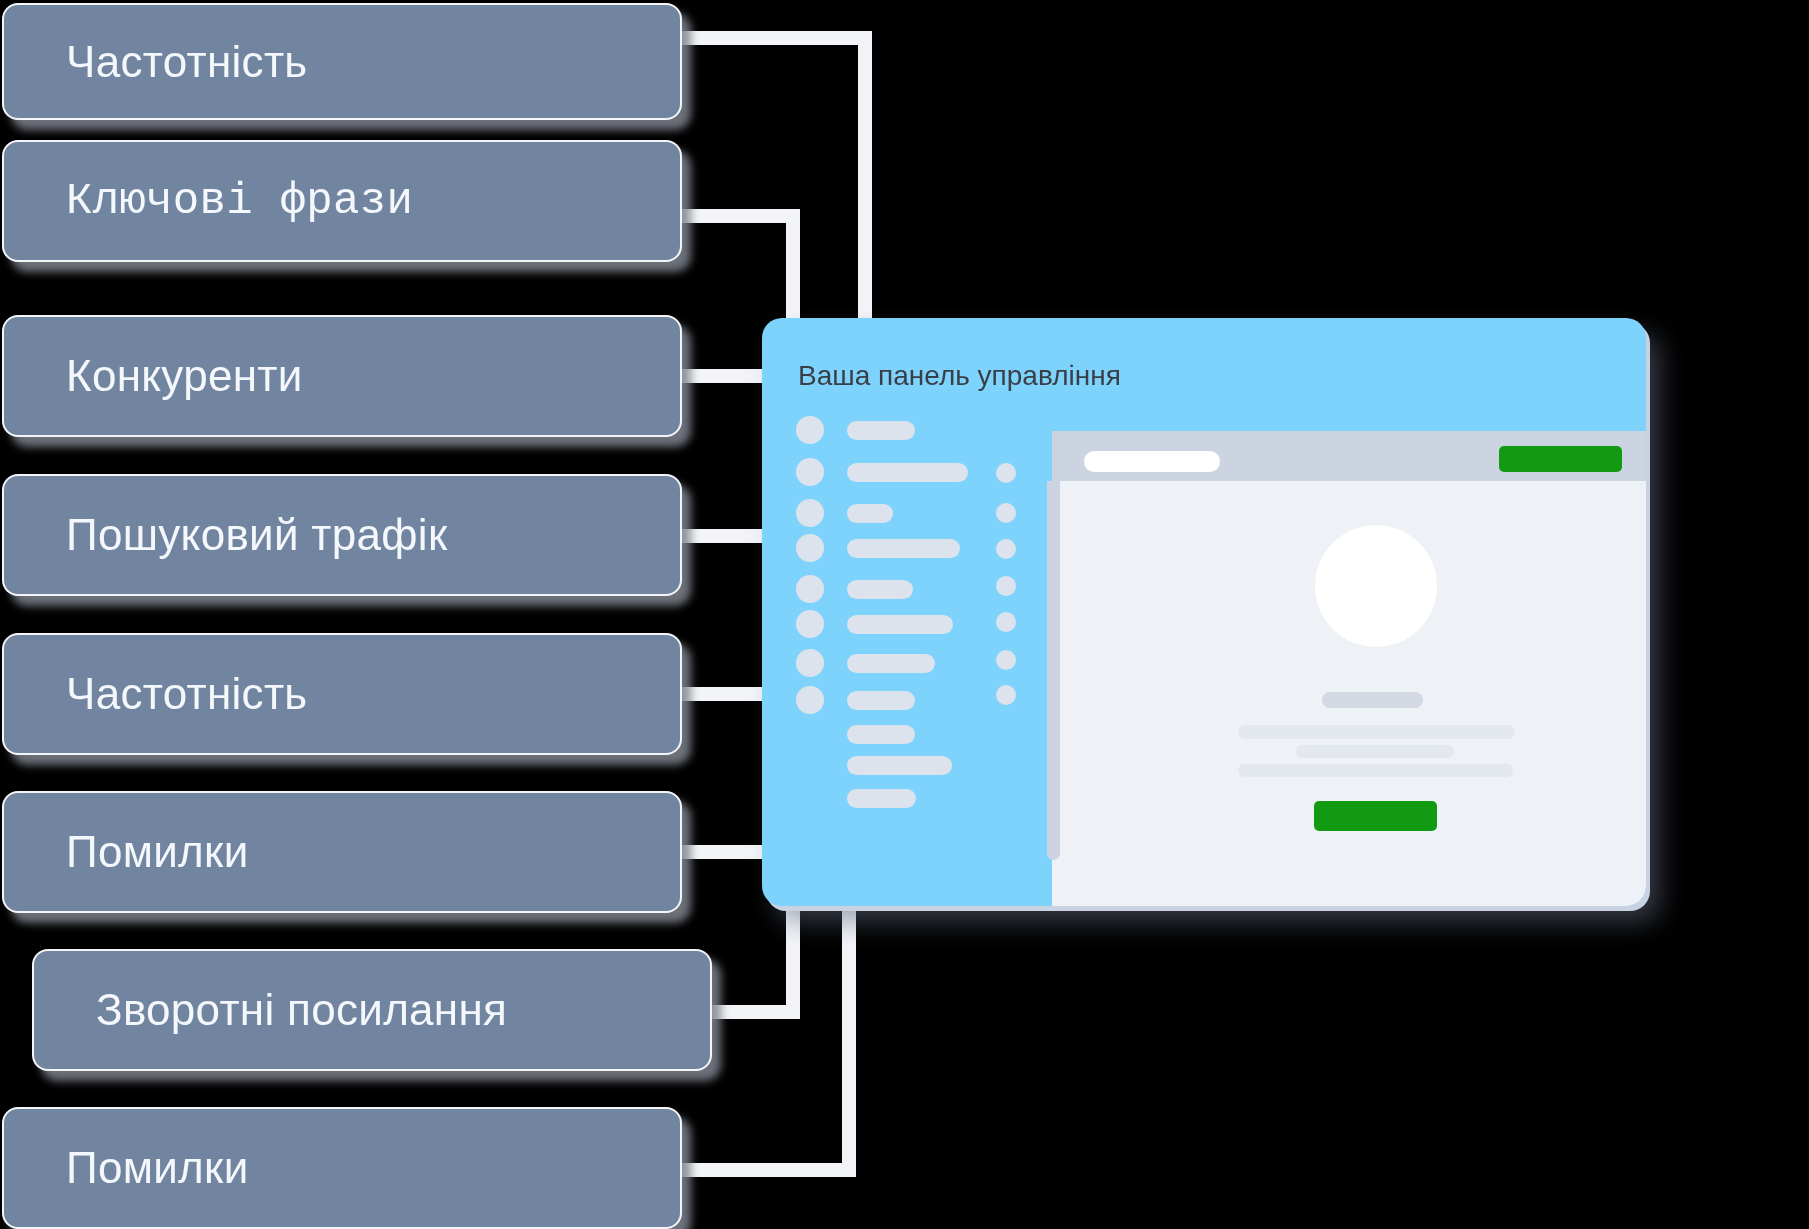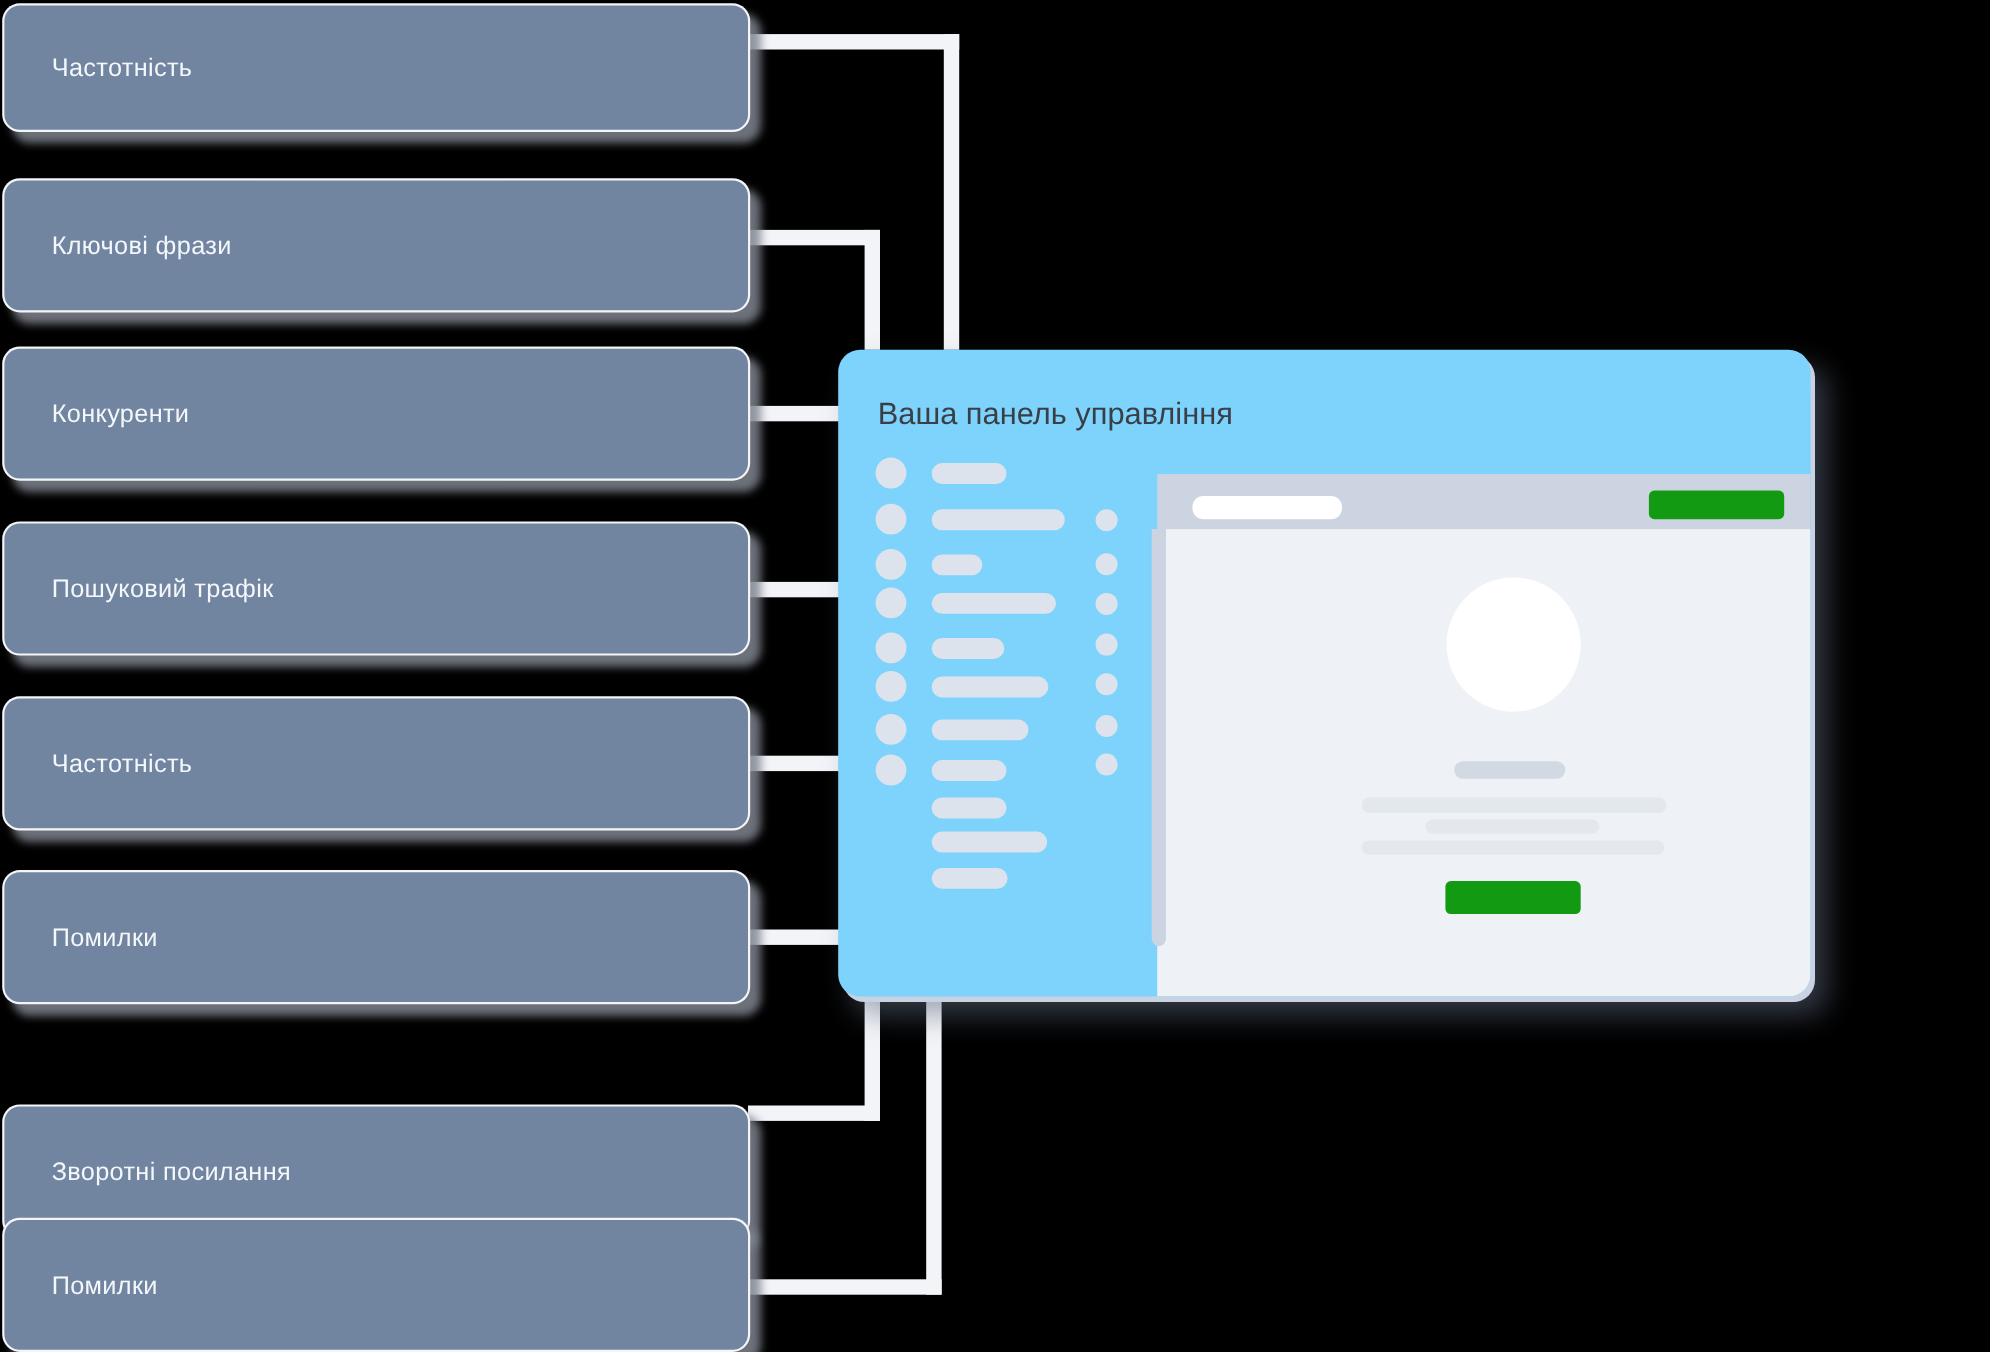--- a/index.html
+++ b/index.html
@@ -14,22 +14,22 @@
     position:absolute;left:2px;width:680px;height:122px;
     background:#7285A0;
     border:2px solid rgba(255,255,255,0.92);
     border-radius:16px;
     box-sizing:border-box;
     box-shadow:9px 10px 8px rgba(128,133,143,0.85);
     display:flex;align-items:center;
     z-index:1;
   }
   .fbox span{
-    padding-left:43px;
-    font-size:23px;
+    padding-left:62px;
+    font-size:44px;
     letter-spacing:0.3px;
     color:#F4F7FB;
   }
   
   .conn{
     position:absolute;background:#F2F4F8;z-index:0;
   }
   
   .panel{
     position:absolute;left:762px;top:318px;width:884px;height:588px;
@@ -73,36 +73,36 @@
   }
   .cbar{position:absolute;border-radius:8px;background:#E3E8EF;}
   .cbar.dark{background:#D2D9E3;}
 </style>
 </head>
 <body>
 
 <div class="fbox" style="top:3px;height:117px;">
     <span>Частотність</span>
   </div>
-<div class="fbox" style="top:162px;">
+<div class="fbox" style="top:140px;font-family:Liberation Mono, monospace;">
     <span>Ключові фрази</span>
   </div>
 <div class="fbox" style="top:315px;">
     <span>Конкуренти</span>
   </div>
 <div class="fbox" style="top:474px;">
     <span>Пошуковий трафік</span>
   </div>
 <div class="fbox" style="top:633px;">
     <span>Частотність</span>
   </div>
 <div class="fbox" style="top:791px;">
     <span>Помилки</span>
   </div>
-<div class="fbox" style="top:1004px;">
+<div class="fbox" style="top:949px;margin-left:30px;">
     <span>Зворотні посилання</span>
   </div>
 <div class="fbox" style="top:1107px;">
     <span>Помилки</span>
   </div>
 
 <div class="conn" style="left:680px;top:31px;width:192px;height:14px;"></div>
 <div class="conn" style="left:858px;top:31px;width:14px;height:287px;"></div>
 
 <div class="conn" style="left:680px;top:209px;width:120px;height:14px;"></div>

